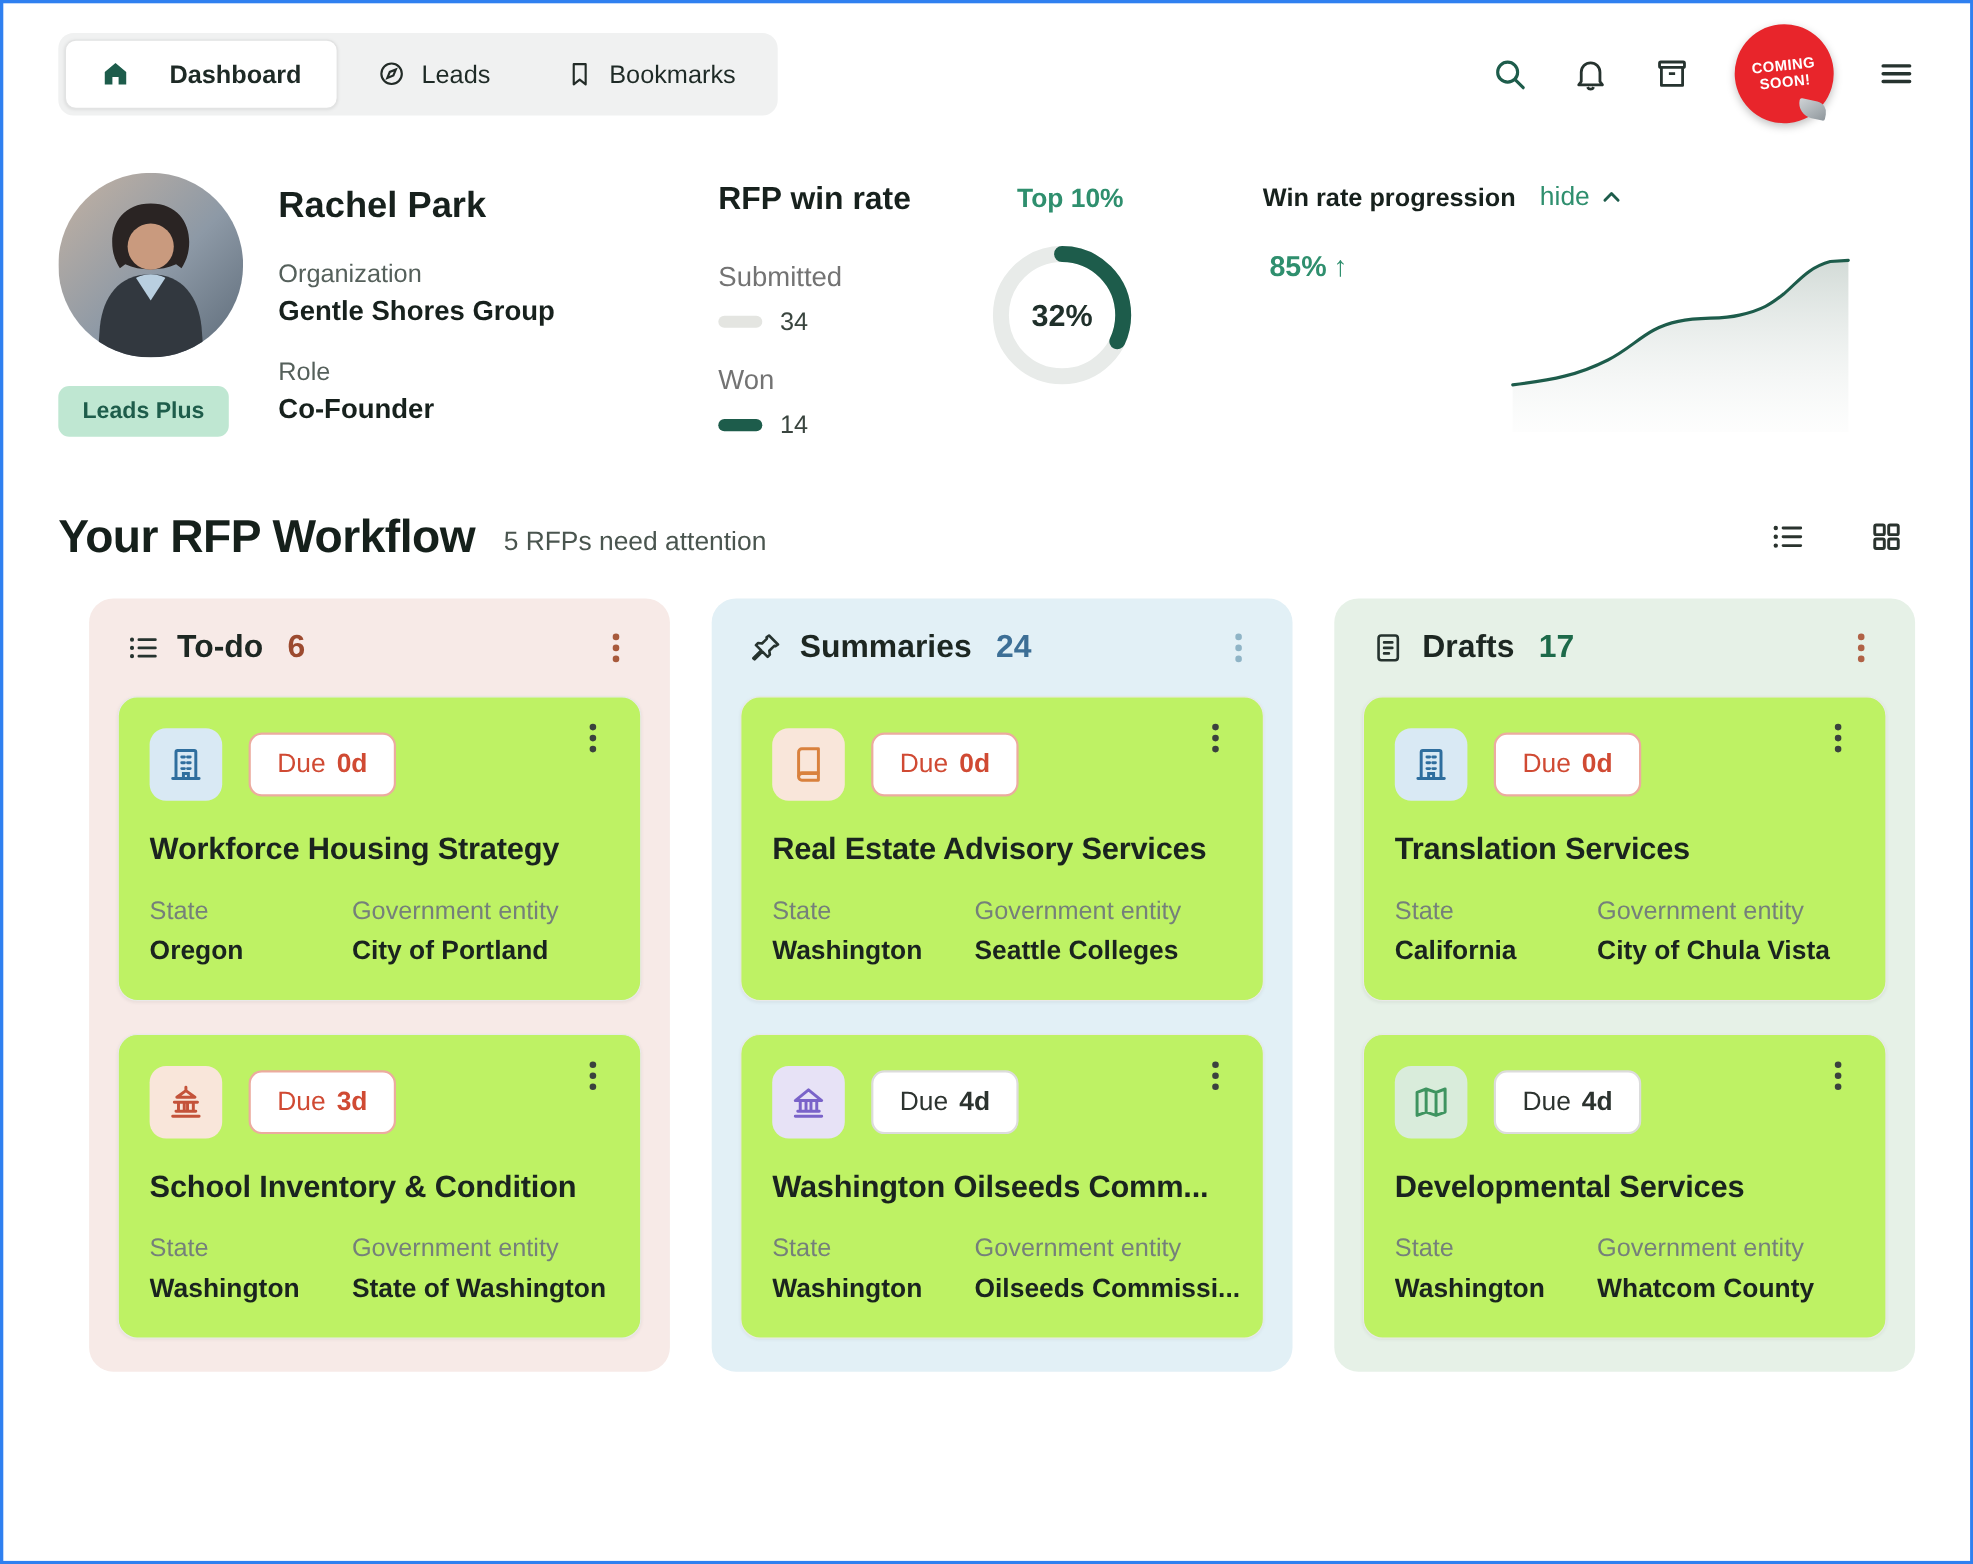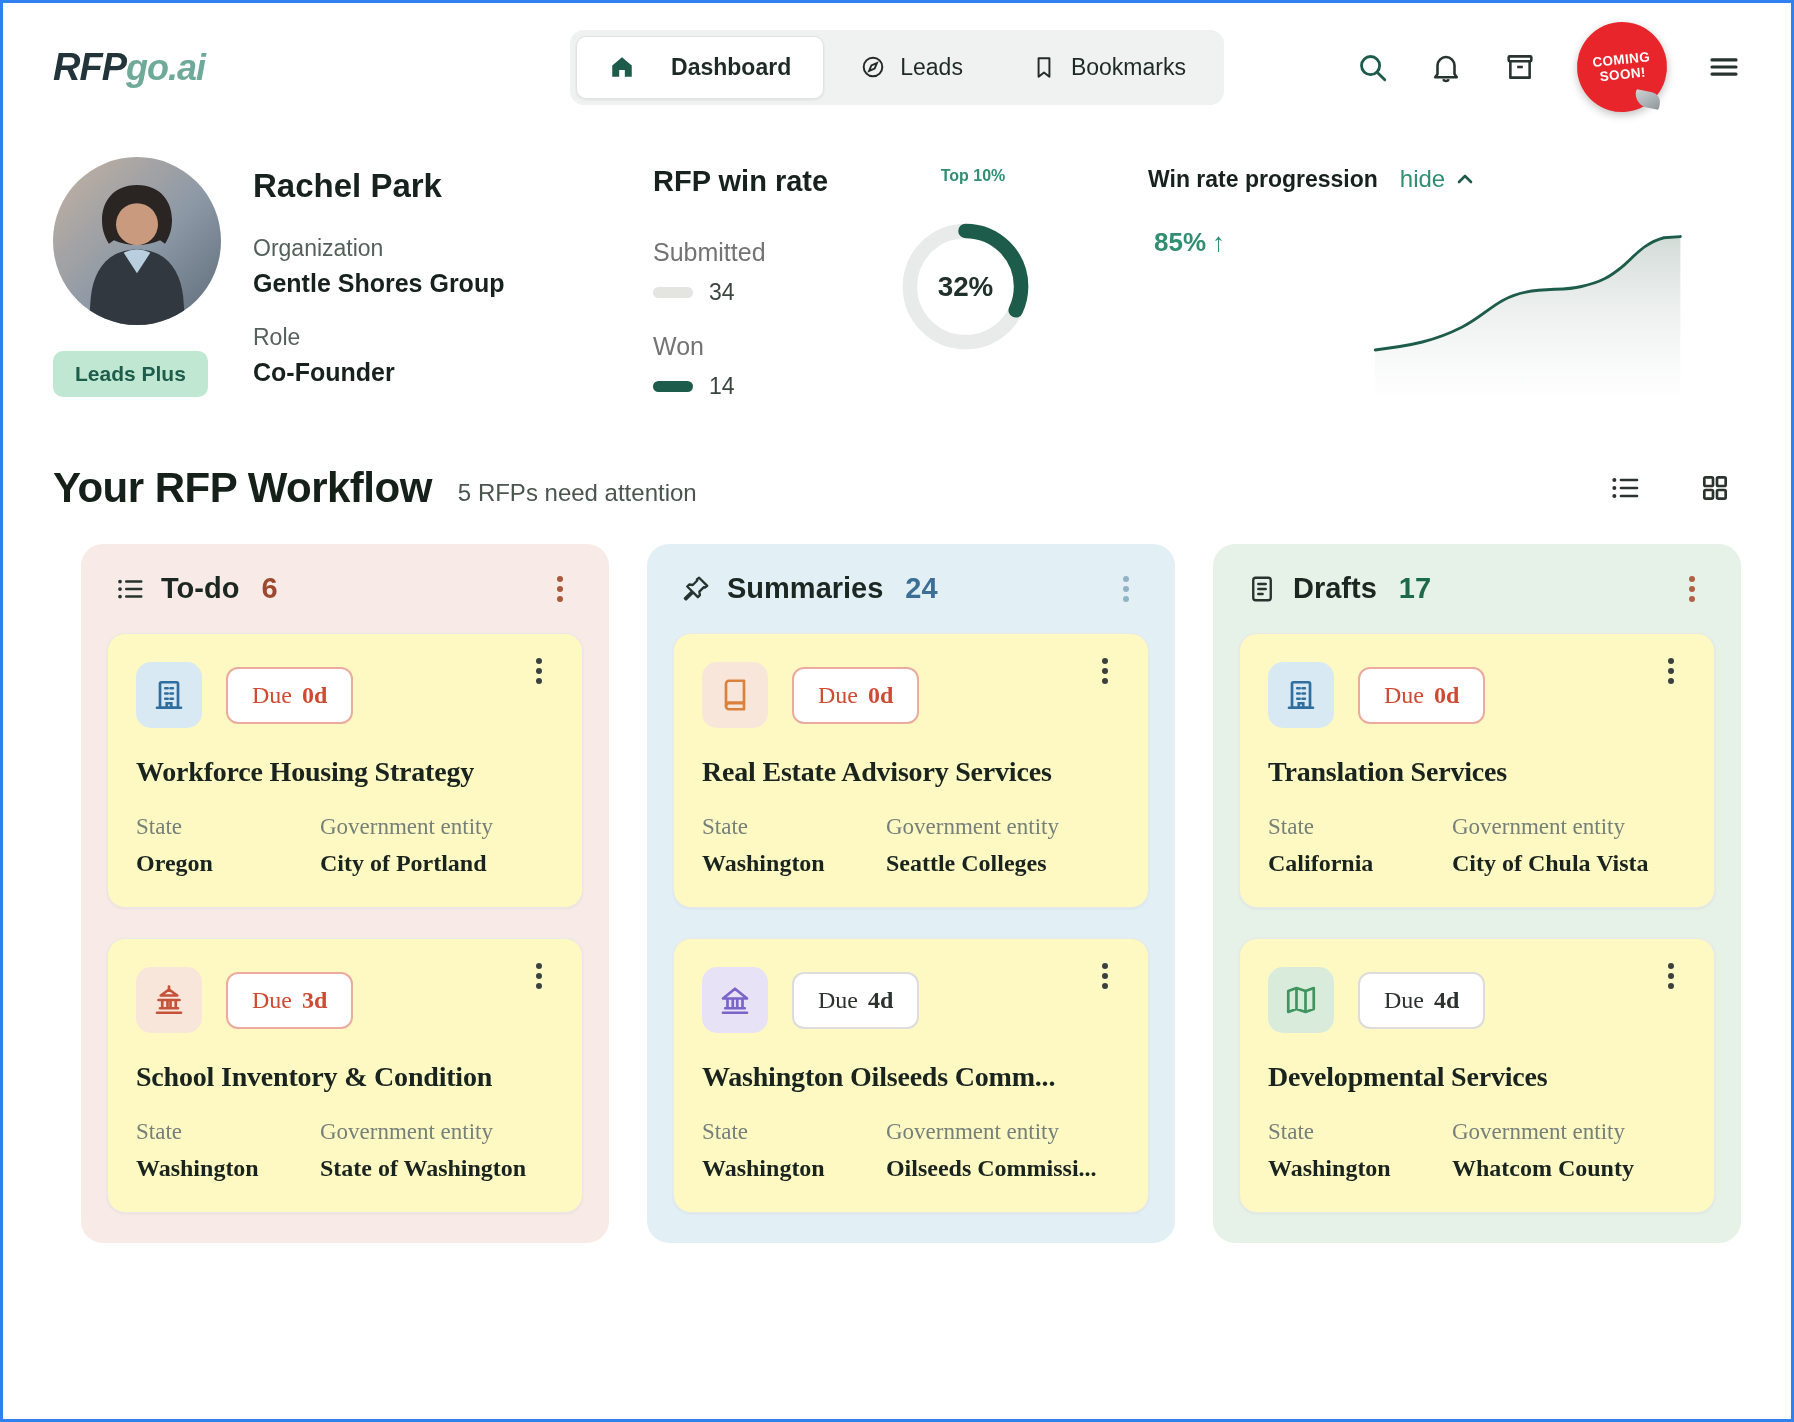--- a/index.html
+++ b/index.html
@@ -48,21 +48,21 @@
   .plan-badge { background:#bfe7d2; color:#1e5d4b; font-size:21px; font-weight:600;
     padding:11px 22px; border-radius:10px; }
 
   .profile-fields { padding-top:10px; }
   .profile-name { font-size:33px; font-weight:700; margin-bottom:30px; }
   .field-label { font-size:23px; color:#55605b; margin-bottom:7px; }
   .field-value { font-size:25px; font-weight:700; margin-bottom:26px; }
 
   .winrate { flex:0 0 400px; display:grid; grid-template-columns:1fr 160px; column-gap:20px; align-content:start; }
   .winrate-title { font-size:29px; font-weight:600; padding-top:8px; }
-  .winrate-tier { font-size:16px; font-weight:600; color:#2f8f6e; text-align:center; padding-top:10px; }
+  .winrate-tier { font-size:24px; font-weight:600; color:#2f8f6e; text-align:center; padding-top:10px; }
   .legend { margin-top:40px; }
   .legend-label { font-size:25px; color:#737373; margin-bottom:12px; }
   .legend-row { display:flex; align-items:center; gap:16px; margin-bottom:26px; }
   .legend-bar { width:40px; height:11px; border-radius:6px; }
   .legend-bar.submitted { background:#e4e5e1; }
   .legend-bar.won { background:#1d5c4b; }
   .legend-value { font-size:23px; color:#3a453f; }
   .donut-wrap { margin-top:16px; width:145px; height:145px; }
   .donut-wrap svg { width:100%; height:100%; }
 
@@ -100,22 +100,22 @@
   .kebab-btn { margin-left:auto; background:none; border:none; cursor:pointer; padding:10px 12px; }
   .kebab { display:block; width:6px; height:6px; border-radius:50%; background:currentColor; position:relative; }
   .kebab::before, .kebab::after { content:""; position:absolute; left:0; width:6px; height:6px; border-radius:50%; background:currentColor; }
   .kebab::before { top:-10px; } .kebab::after { top:10px; }
   .todo > .col-head .kebab-btn { color:#a85a3c; }
   .summaries > .col-head .kebab-btn { color:#8fb4c6; }
   .drafts > .col-head .kebab-btn { color:#b06246; }
   .card .kebab-btn { color:#3b423e; }
 
   .cards { display:flex; flex-direction:column; gap:30px; margin-top:28px; }
-  .card { background:#fef9c3; border:1px solid #e9e9e9; border-radius:18px; padding:28px 28px 30px;
-    box-shadow:0 1px 3px rgba(0,0,0,.05);font-family:Liberation Serif, serif; }
+  .card { background:#bef264; border:1px solid #e9e9e9; border-radius:18px; padding:28px 28px 30px;
+    box-shadow:0 1px 3px rgba(0,0,0,.05); }
   .card-top { display:flex; align-items:center; gap:24px; }
   .card-top .kebab-btn { align-self:flex-start; margin-top:-4px; }
   .type-tile { width:66px; height:66px; border-radius:15px; display:flex; align-items:center; justify-content:center; flex:none; }
   .type-tile svg { width:36px; height:36px; }
   .tile-blue { background:#d9e9f4; }
   .tile-orange { background:#f9e6da; }
   .tile-purple { background:#e7e2f6; }
   .tile-green { background:#d9ecdb; }
 
   .due-badge { display:flex; align-items:center; gap:10px; border:2px solid; border-radius:12px;
@@ -130,24 +130,20 @@
   .meta-col.first { flex:0 0 44%; }
   .meta-label { font-size:23px; color:#75807a; margin-bottom:10px; }
   .meta-value { font-size:24px; font-weight:600; color:#1a241f; white-space:nowrap; overflow:hidden; }
 </style>
 </head>
 <body>
 
 <div class="page">
 
   <header class="topbar">
-    <div class="logo">
-      <span class="logo-rfp">RFP</span>
-        <span class="logo-goai">go.ai</span>
-    </div>
 
     <nav class="tabs">
       <button class="tab active">
         <svg viewBox="0 0 24 24" fill="#1d5c4b">
             <path d="M12 3l9 7.6V21h-6.4v-6.2H9.4V21H3V10.6z"></path>
           </svg>
         <span>Dashboard</span>
       </button>
       <button class="tab">
         <svg viewBox="0 0 24 24" fill="none" stroke="#222b27" stroke-width="1.8">

